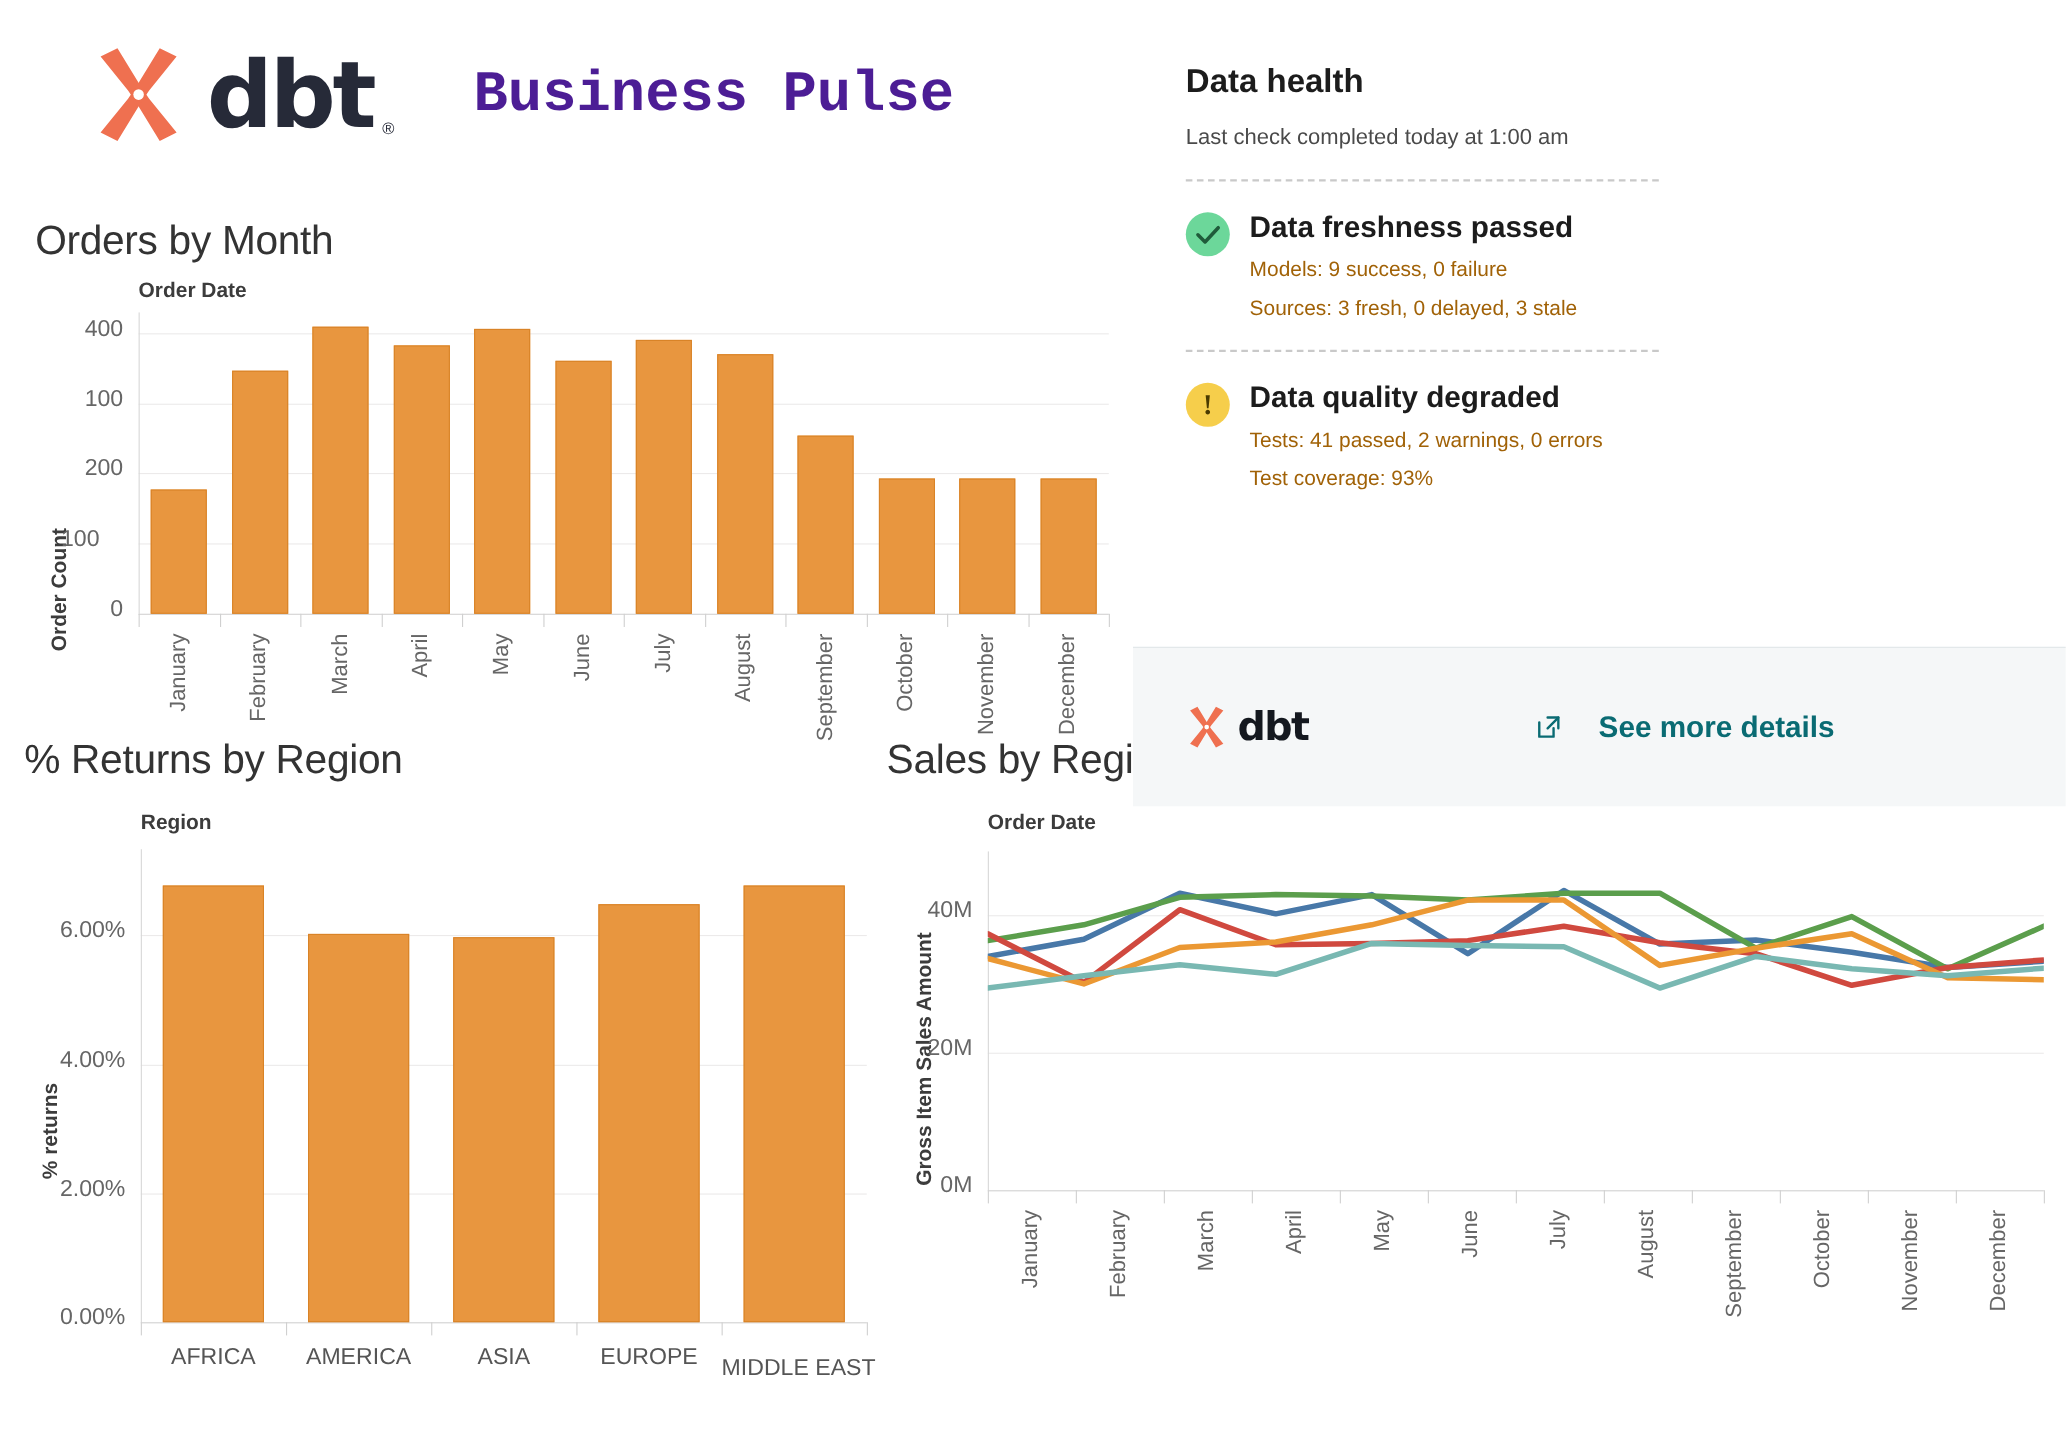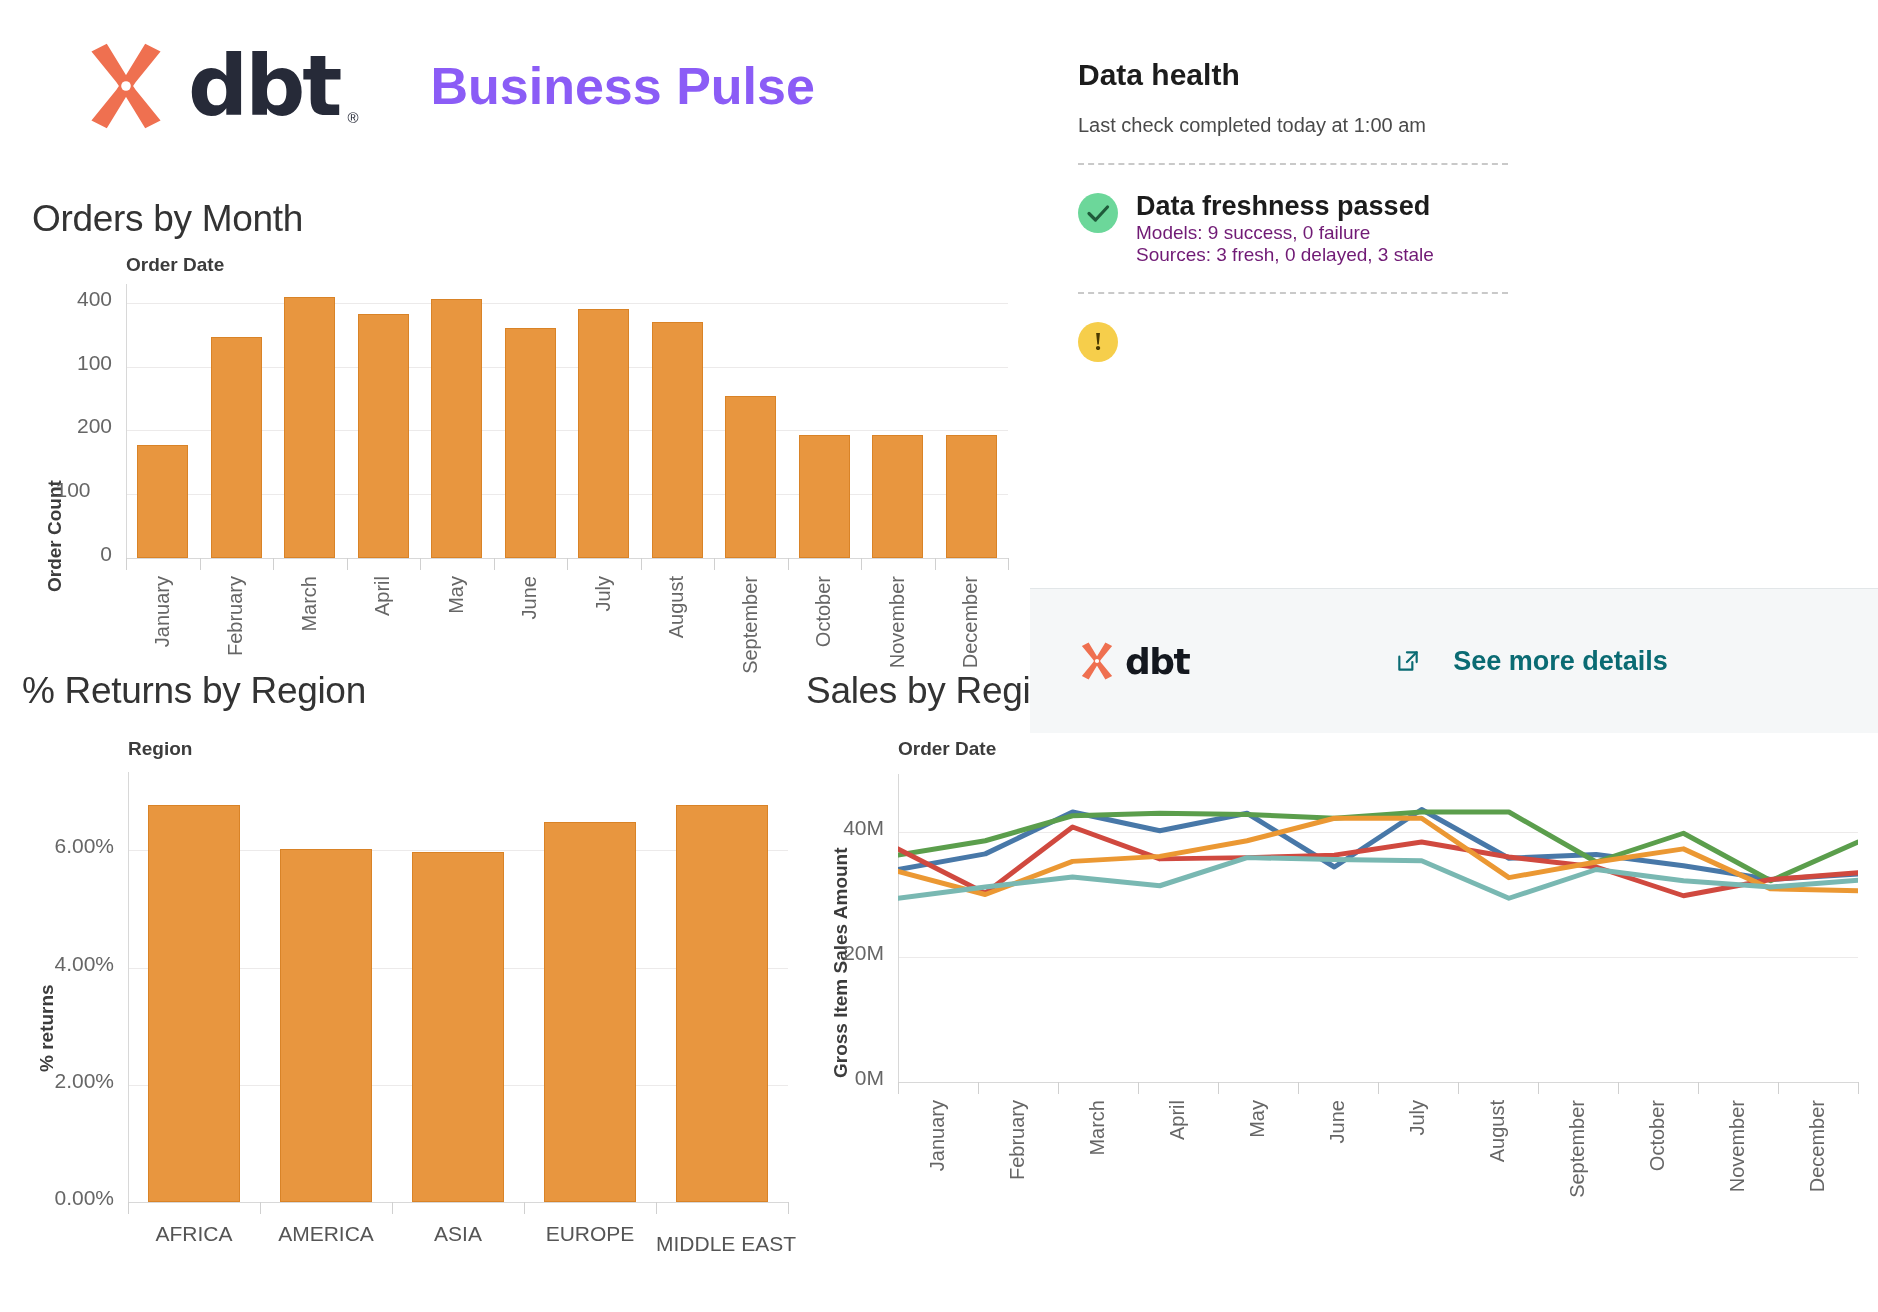--- a/index.html
+++ b/index.html
@@ -11,21 +11,21 @@
     overflow: hidden;
   }
   .page { position: relative; width: 1878px; height: 1312px; }
 
   
   .header { position: absolute; left: 78px; top: 38px; display: flex; align-items: center; gap: 72px; }
   .dbt-logo { display: flex; align-items: center; gap: 14px; }
   .dbt-mark { width: 96px; height: 96px; }
   .dbt-word { font-family: "DejaVu Sans", sans-serif; font-weight: bold; font-size: 84px; color: #262a38; letter-spacing: -3px; line-height: 1; }
   .dbt-tm { font-size: 15px; color: #262a38; align-self: flex-end; margin-left: -6px; margin-bottom: 8px; }
-  .page-title { font-size: 52px; font-weight: bold; color: #8b5cf6; letter-spacing: 0px; }
+  .page-title { font-size: 52px; font-weight: bold; color: #4c1d95; letter-spacing: 0px; font-family: Liberation Mono, monospace; }
 
   
   .section-title { font-size: 37px; font-weight: 400; color: #333333; letter-spacing: -0.3px; }
   #orders-title { position: absolute; left: 32px; top: 198px; }
   #returns-title { position: absolute; left: 22px; top: 670px; }
   #sales-title { position: absolute; left: 806px; top: 670px; }
 
   
   .chart-header { text-align: left; font-size: 19px; font-weight: bold; color: #3c3c3c; }
   .axis-label-y {
@@ -62,21 +62,21 @@
   .health-title { font-size: 30px; font-weight: bold; color: #1c1c1c; }
   .health-sub { font-size: 20px; color: #4a4a4a; margin-top: 22px; }
   .divider { border-top: 2px dashed #c9c9c9; margin: 26px 0 0 0; width: 430px; }
   .health-item { display: flex; gap: 18px; margin-top: 26px; }
   .badge { width: 40px; height: 40px; border-radius: 50%; flex: 0 0 40px; position: relative; margin-top: 2px; }
   .badge.ok { background: #6cd79a; }
   .badge.warn { background: #f6ce4b; }
   .badge svg { position: absolute; left: 0; top: 0; }
   .badge .bang { position: absolute; width: 100%; text-align: center; line-height: 40px; font-size: 26px; font-weight: bold; color: #4a3a00; font-family: "Liberation Serif", serif; }
   .health-item-title { font-size: 27px; font-weight: bold; color: #1c1c1c; line-height: 1.15; }
-  .health-line { font-size: 19px; color: #701a75; margin-top: 0; }
+  .health-line { font-size: 19px; color: #a16207; margin-top: 13px; }
 
   .cta { position: absolute; left: 1030px; top: 588px; width: 848px; height: 145px; background: #f5f7f8; border-top: 1px solid #e2e6e8; display: flex; align-items: center; }
   .cta-logo { display: flex; align-items: center; gap: 7px; margin-left: 46px; }
   .cta-mark { width: 42px; height: 42px; }
   .cta-word { font-family: "DejaVu Sans", sans-serif; font-weight: bold; font-size: 36px; color: #14181f; letter-spacing: -1.5px; }
   .cta-link { display: flex; align-items: center; gap: 32px; margin-left: 206px; color: #0a6b73; font-size: 27px; font-weight: bold; cursor: pointer; }
 </style>
 </head>
 <body>
 
@@ -255,20 +255,25 @@
         <div class="health-line">Sources: 3 fresh, 0 delayed, 3 stale</div>
       </div>
     </div>
 
     <div class="divider"></div>
 
     <div class="health-item">
       <div class="badge warn">
         <span class="bang">!</span>
       </div>
+      <div>
+        <div class="health-item-title">Data quality degraded</div>
+        <div class="health-line">Tests: 41 passed, 2 warnings, 0 errors</div>
+        <div class="health-line">Test coverage: 93%</div>
+      </div>
     </div>
   </div>
 
   <div class="cta">
     <div class="cta-logo">
       <svg class="cta-mark" viewBox="0 0 100 100">
         <path d="M14 14 L30 6 L52 42 L60 54 L86 86 L70 94 L48 58 L40 46 Z" fill="#ef7050"></path>
         <path d="M86 14 L70 6 L48 42 L40 54 L14 86 L30 94 L52 58 L60 46 Z" fill="#ef7050"></path>
         <circle cx="50" cy="50" r="5" fill="#ffffff"></circle>
       </svg>

